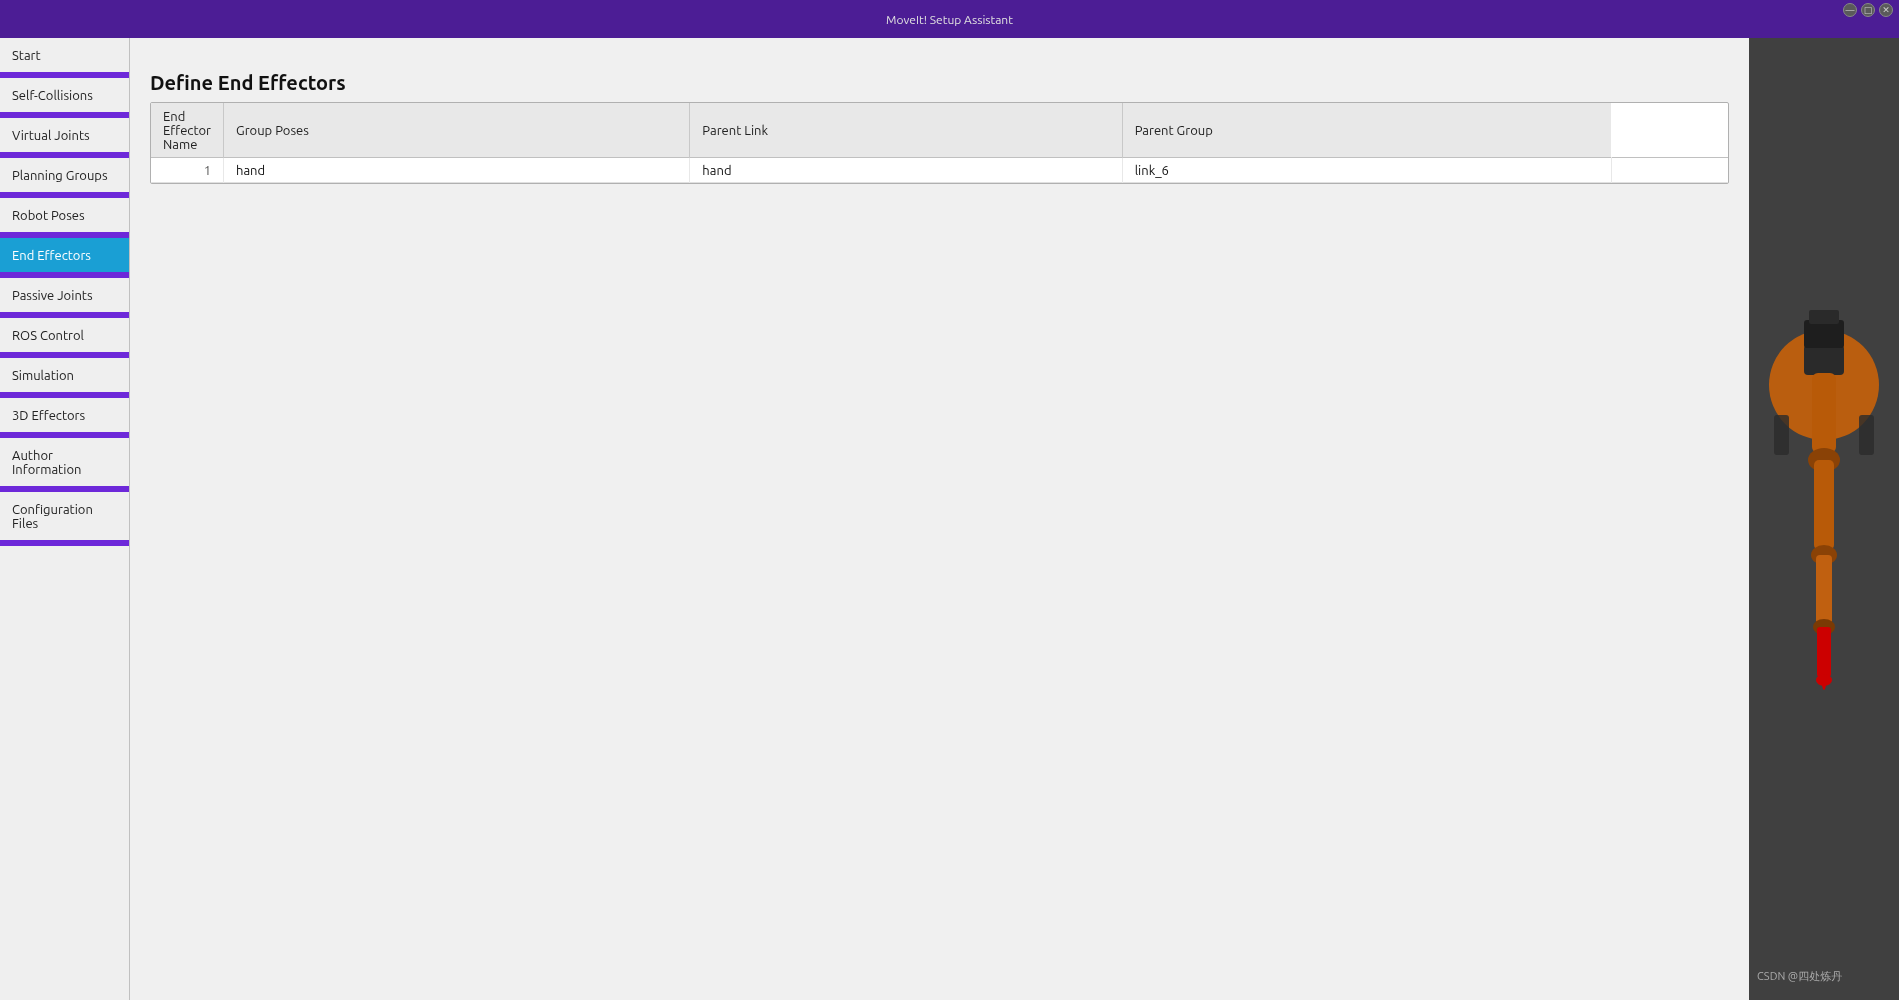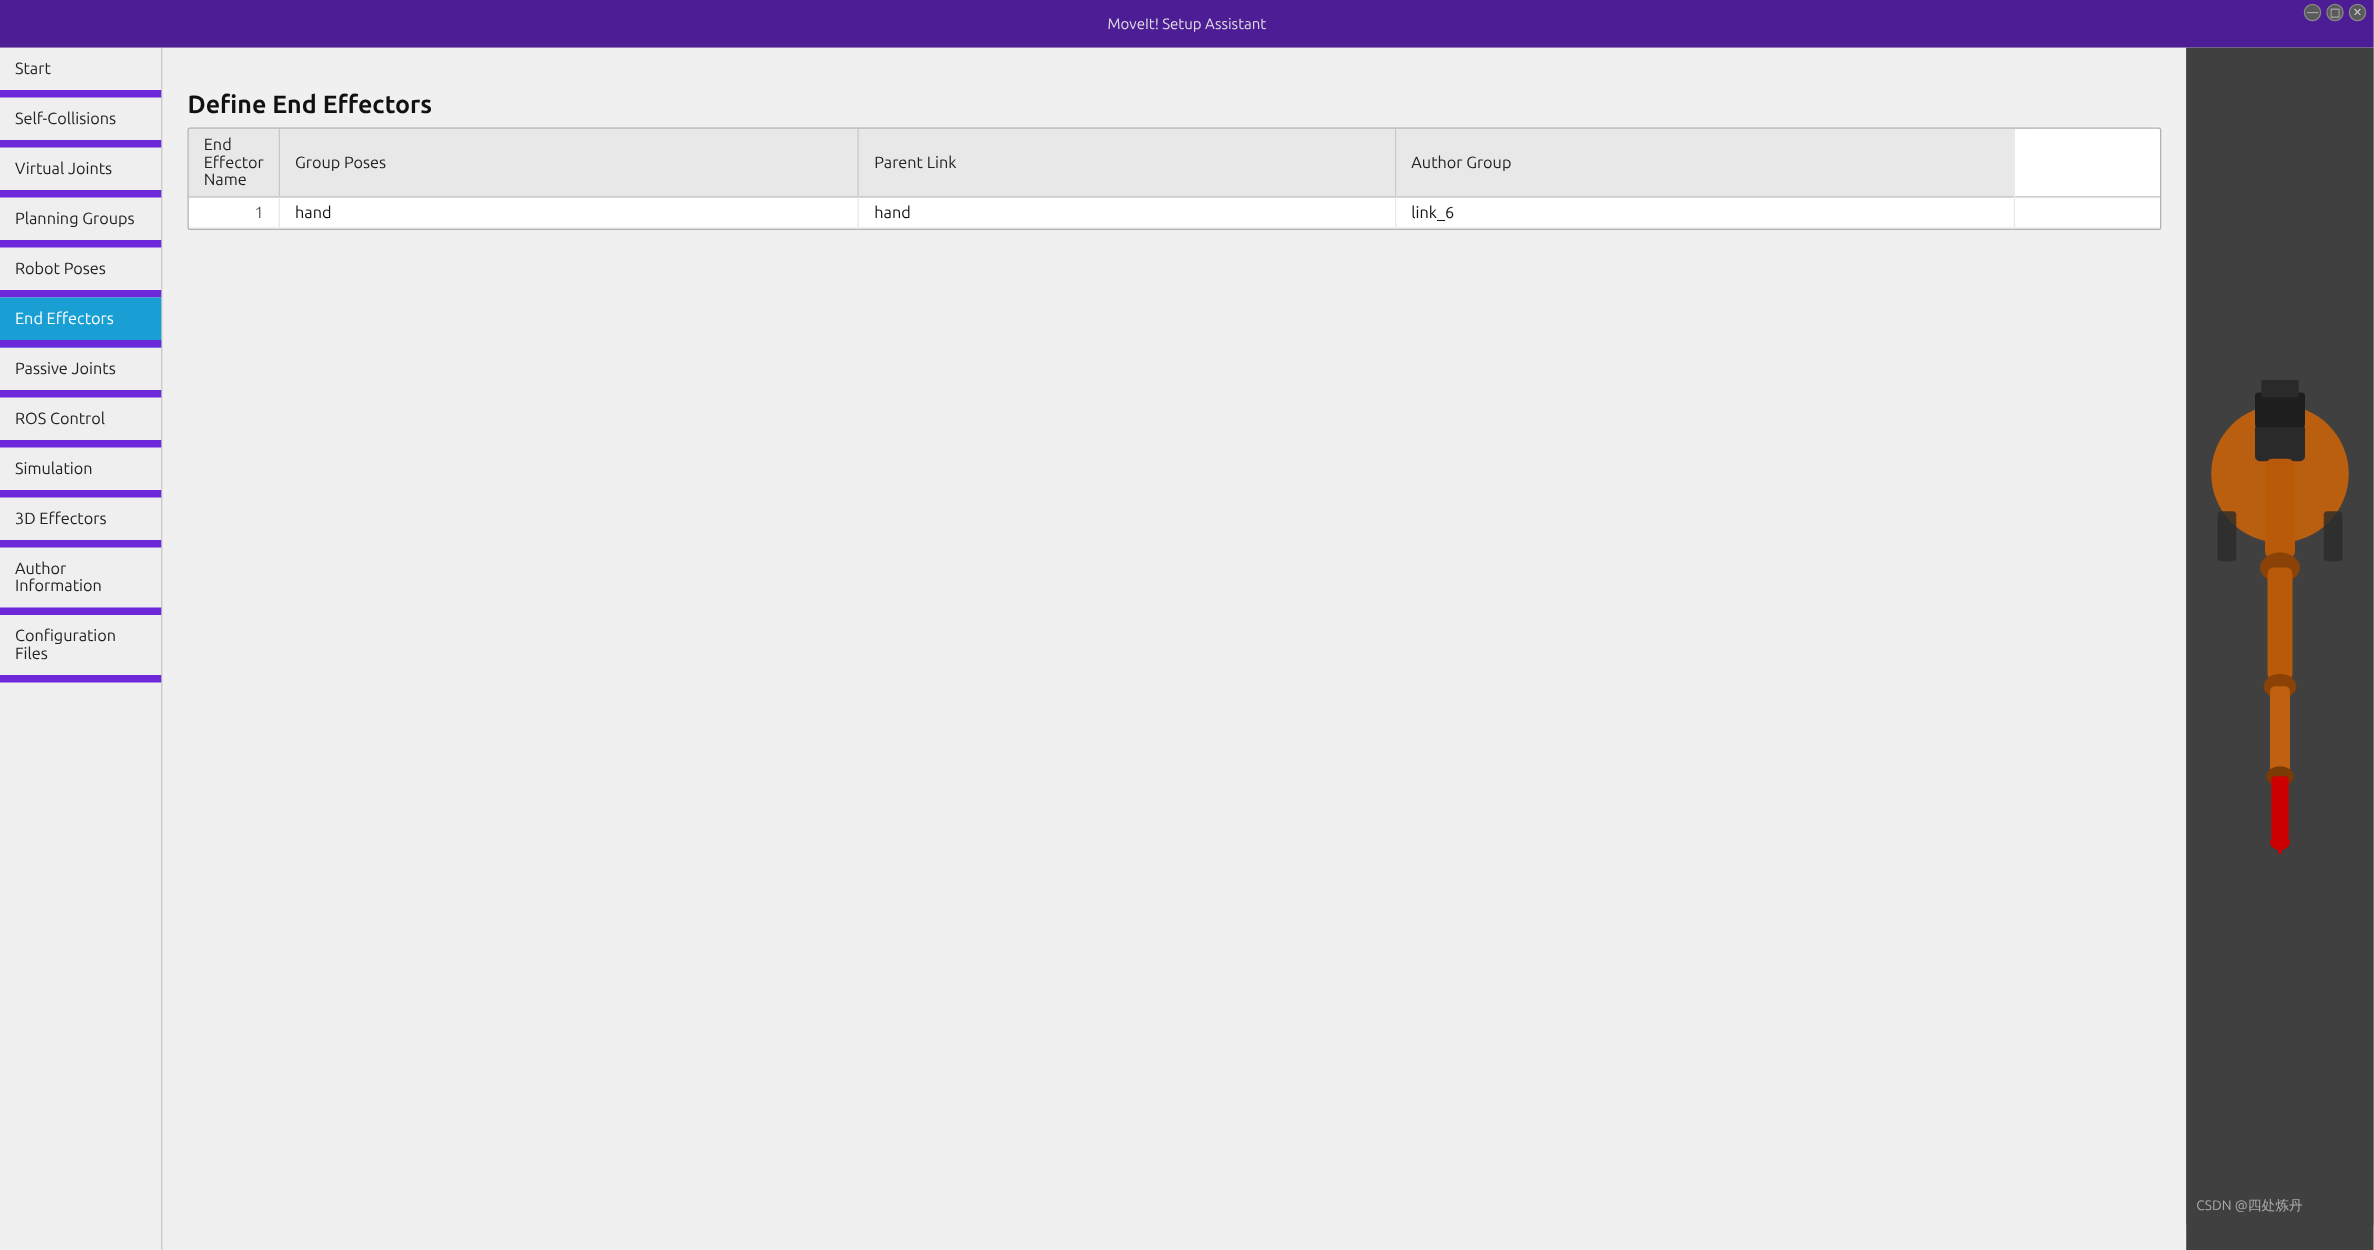--- a/index.html
+++ b/index.html
@@ -167,21 +167,21 @@
     }
 
     
     .robot-panel {
       width: 150px;
       background: #404040;
       flex-shrink: 0;
       display: flex;
       flex-direction: column;
       align-items: center;
-      padding-bottom: 20px;
+      padding-bottom: 8px;
       position: relative;
       overflow: hidden;
     }
 
     .robot-viewer {
       width: 150px;
       height: 978px;
       position: relative;
       overflow: hidden;
     }
@@ -261,21 +261,21 @@
     <div class="content-area">
       <div class="page-title">Define End Effectors</div>
 
       <div class="table-container">
         <table>
           <thead>
             <tr>
               <th>End Effector Name</th>
               <th>Group Poses</th>
               <th>Parent Link</th>
-              <th>Author Group</th>
+              <th>Parent Group</th>
             </tr>
           </thead>
           <tbody>
             <tr class="table-row">
               <td>1</td>
               <td>hand</td>
               <td>hand</td>
               <td>link_6</td>
               <td></td>
             </tr>

